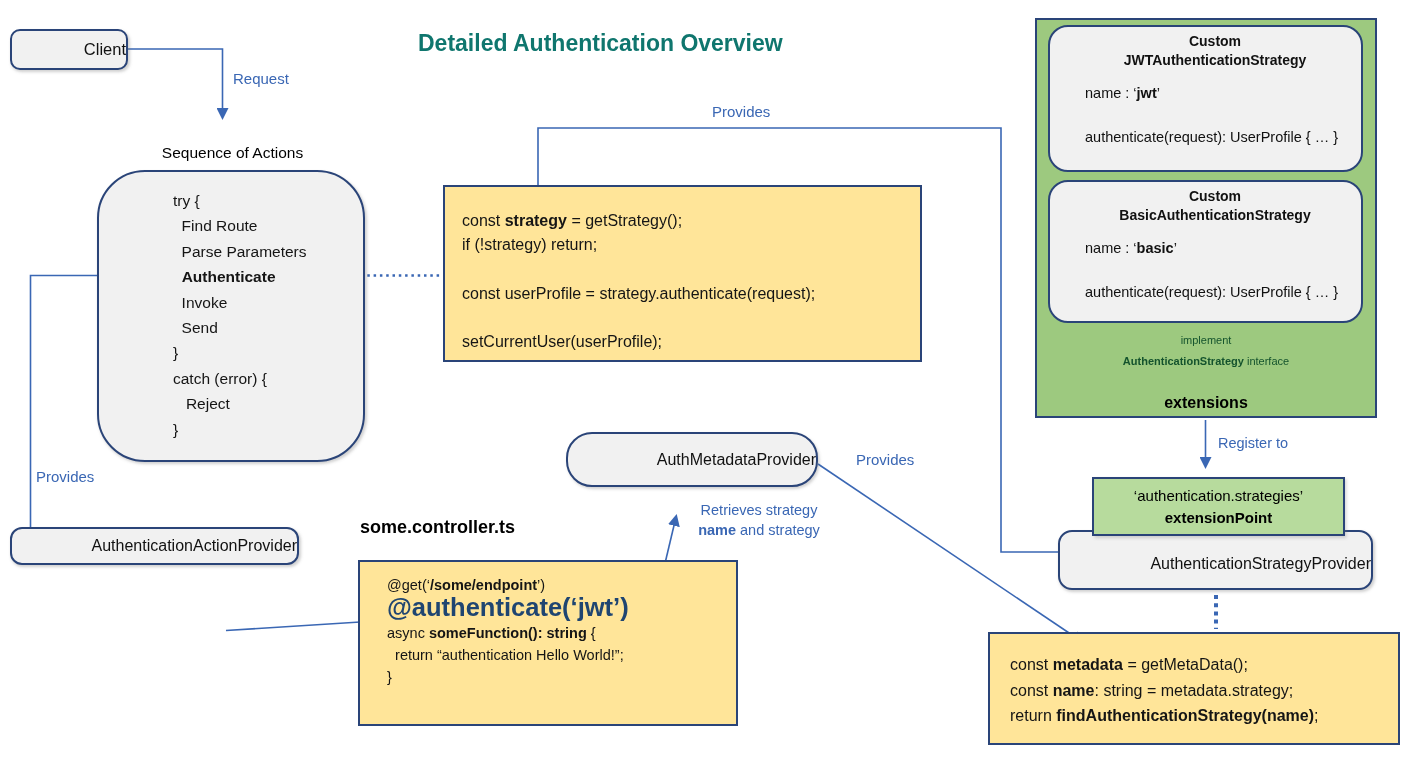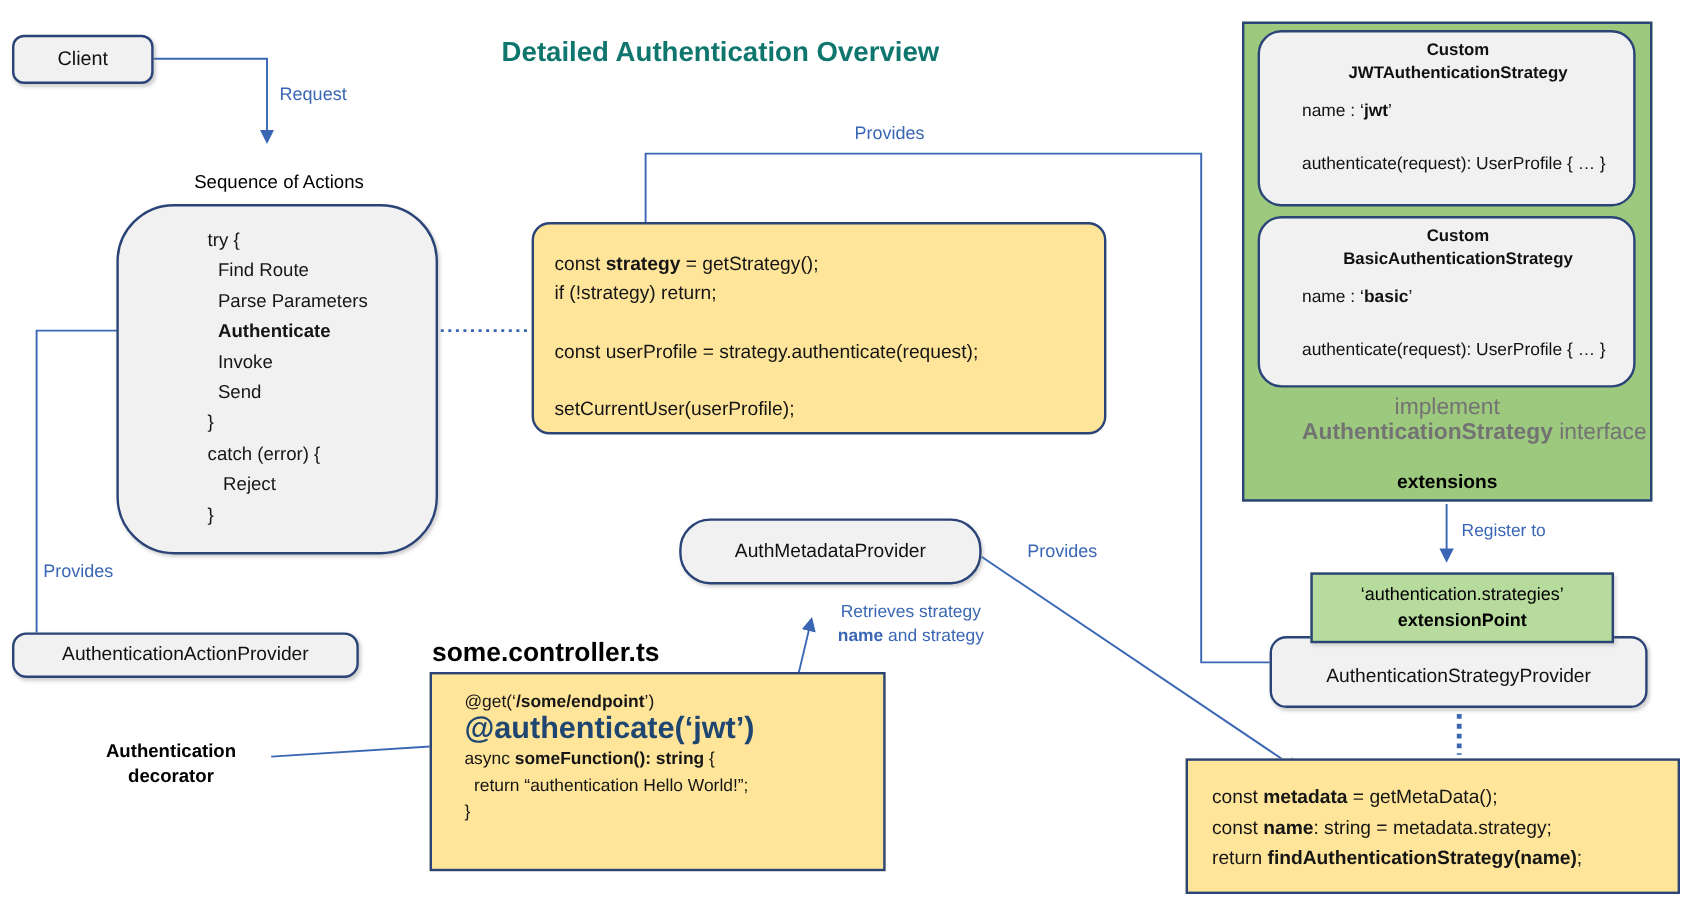--- a/index.html
+++ b/index.html
@@ -15,21 +15,21 @@
   body{background:#fff;font-family:"Liberation Sans",sans-serif;}
   .canvas{position:relative;width:1412px;height:758px;background:#fff;overflow:hidden;}
   .abs{position:absolute;}
   .rich{white-space:pre;}
   .rich .b{font-weight:700;}
   .rich .big{font-weight:700;font-size:25.5px;color:var(--decorator-text);}
   .blue-label{color:var(--accent-blue);font-size:15px;font-weight:400;}
   .round-box{
     background:var(--gray-fill);
     border:2.2px solid var(--navy-border);
-    display:flex;align-items:center;justify-content:center;
+    display:flex;align-items:center;justify-content:flex-end;
     box-shadow:1.5px 2px 3px rgba(120,120,120,.35);
     color:#111;
   }
   .yellow-box{
     background:var(--yellow-fill);
     border:2.4px solid var(--navy-border);
     color:#111;
   }
   .code{font-size:16px;color:#151515;}
   .title{font-size:23px;font-weight:700;color:#0f766e;text-align:left;}
@@ -85,34 +85,33 @@
   <div class="abs round-box" style="left:97px;top:170px;width:268px;height:292px;border-radius:48px;justify-content:flex-start;align-items:flex-start;">
     <div class="rich code" style="padding:16px 0 0 74px;font-size:15.5px;line-height:25.4px;"><div class="cl"><span>try {</span></div><div class="cl"><span>  Find Route</span></div><div class="cl"><span>  Parse Parameters</span></div><div class="cl"><span>  </span><span class="b">Authenticate</span></div><div class="cl"><span>  Invoke</span></div><div class="cl"><span>  Send</span></div><div class="cl"><span>}</span></div><div class="cl"><span>catch (error) {</span></div><div class="cl"><span>   Reject</span></div><div class="cl"><span>}</span></div></div>
   </div>
 
   <div class="abs blue-label" style="left:36px;top:468px;">Provides</div>
 
   <div class="abs round-box" style="left:10px;top:527px;width:289px;height:38px;border-radius:12px;font-size:16px;">
     <span>AuthenticationActionProvider</span>
   </div>
 
-  <div class="abs rich" style="left:60px;top:616px;width:165px;text-align:center;font-size:15.5px;line-height:21px;color:#000;"><div class="cl"><span class="b">Authentication</span></div><div class="cl"><span class="b">decorator</span></div></div>
 
-  <div class="abs yellow-box" style="left:443px;top:185px;width:479px;height:177px;border-radius:15px;">
+  <div class="abs yellow-box" style="left:443px;top:185px;width:479px;height:177px;">
     <div class="rich code" style="padding:22px 0 0 17px;line-height:24.3px;"><div class="cl"><span>const </span><span class="b">strategy</span><span> = getStrategy();</span></div><div class="cl"><span>if (!strategy) return;</span></div><div class="cl"><span> </span></div><div class="cl"><span>const userProfile = strategy.authenticate(request);</span></div><div class="cl"><span> </span></div><div class="cl"><span>setCurrentUser(userProfile);</span></div></div>
   </div>
   <div class="abs blue-label" style="left:712px;top:103px;">Provides</div>
 
   <div class="abs round-box" style="left:566px;top:432px;width:252px;height:55px;border-radius:26px;font-size:16px;">
     <span>AuthMetadataProvider</span>
   </div>
   <div class="abs rich blue-label" style="left:686px;top:501px;width:146px;text-align:center;font-size:14.5px;line-height:19.5px;"><div class="cl"><span>Retrieves strategy</span></div><div class="cl"><span class="b">name</span><span> and strategy</span></div></div>
   <div class="abs blue-label" style="left:856px;top:451px;">Provides</div>
 
-  <div class="abs" style="left:360px;top:531px;font-size:22px;font-weight:700;color:#000;">some.controller.ts</div>
+  <div class="abs" style="left:360px;top:517px;font-size:18px;font-weight:700;color:#000;">some.controller.ts</div>
   <div class="abs yellow-box" style="left:358px;top:560px;width:380px;height:166px;">
     <div class="rich" style="padding:12px 0 0 27px;font-size:14.5px;line-height:22px;color:#151515;"><div class="cl"><span>@get(‘</span><span class="b">/some/endpoint</span><span>’)</span></div><div class="cl"><span class="big">@authenticate(‘jwt’)</span></div><div class="cl"><span>async </span><span class="b">someFunction(): string</span><span> {</span></div><div class="cl"><span>  return “authentication Hello World!”;</span></div><div class="cl"><span>}</span></div></div>
   </div>
 
   <div class="abs" style="left:1035px;top:18px;width:342px;height:400px;background:var(--green-fill);border:2.5px solid var(--navy-border);"></div>
 
   <div class="strat-box" style="left:1048px;top:25px;width:315px;height:147px;">
     <div class="strat-title">
       <div>Custom</div>
       <div>JWTAuthenticationStrategy</div>
@@ -123,21 +122,21 @@
 
   <div class="strat-box" style="left:1048px;top:180px;width:315px;height:143px;">
     <div class="strat-title">
       <div>Custom</div>
       <div>BasicAuthenticationStrategy</div>
     </div>
     <div class="strat-name rich"><div class="cl"><span>name : ‘</span><span class="b">basic</span><span>’</span></div></div>
     <div class="strat-method">authenticate(request): UserProfile { … }</div>
   </div>
 
-  <div class="abs rich" style="left:1085px;top:330px;width:242px;text-align:center;font-size:19px;line-height:20.5px;color:#737373;"><div class="cl"><span>implement</span></div><div class="cl"><span class="b">AuthenticationStrategy</span><span> interface</span></div></div>
+  <div class="abs rich" style="left:1085px;top:330px;width:242px;text-align:center;font-size:11px;line-height:20.5px;color:#14532d;"><div class="cl"><span>implement</span></div><div class="cl"><span class="b">AuthenticationStrategy</span><span> interface</span></div></div>
   <div class="abs" style="left:1035px;top:394px;width:342px;text-align:center;font-size:16px;font-weight:700;color:#000;">extensions</div>
 
   <div class="abs blue-label" style="left:1218px;top:435px;font-size:14.5px;">Register to</div>
 
   <div class="abs" style="left:1092px;top:477px;width:253px;height:59px;background:var(--green-light-fill);border:2px solid var(--navy-border);z-index:2;text-align:center;padding-top:6px;font-size:15px;line-height:22px;color:#000;box-shadow:1.5px 2px 3px rgba(120,120,120,.3);">
     <div>‘authentication.strategies’</div>
     <div style="font-weight:700;">extensionPoint</div>
   </div>
 
   <div class="abs round-box" style="left:1058px;top:530px;width:315px;height:60px;border-radius:14px;font-size:16px;z-index:1;">

